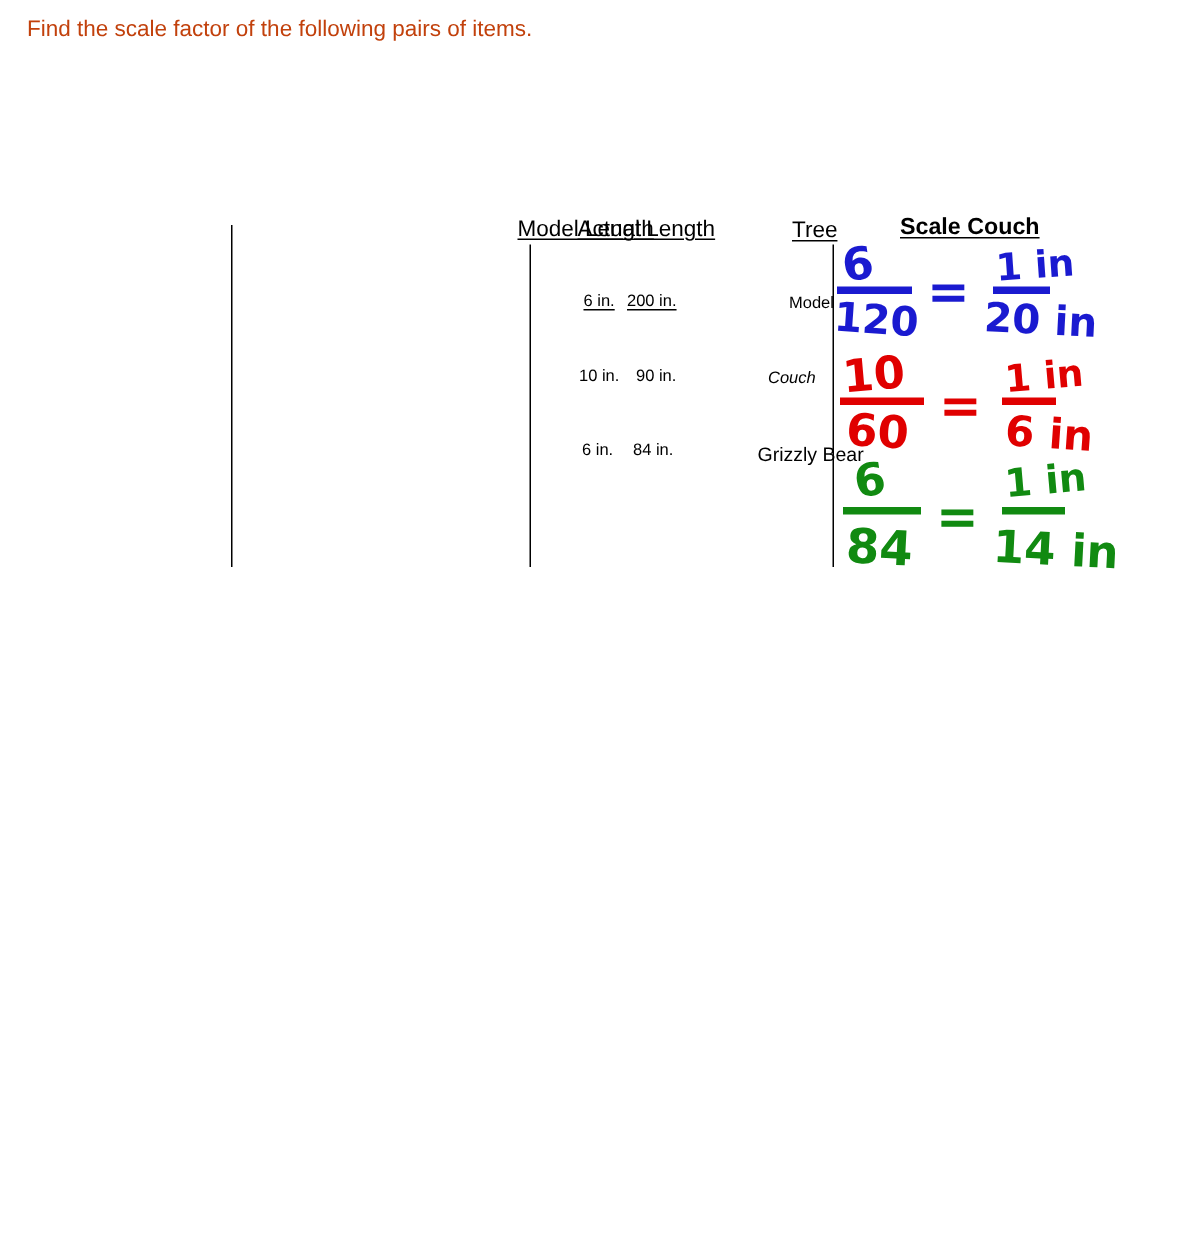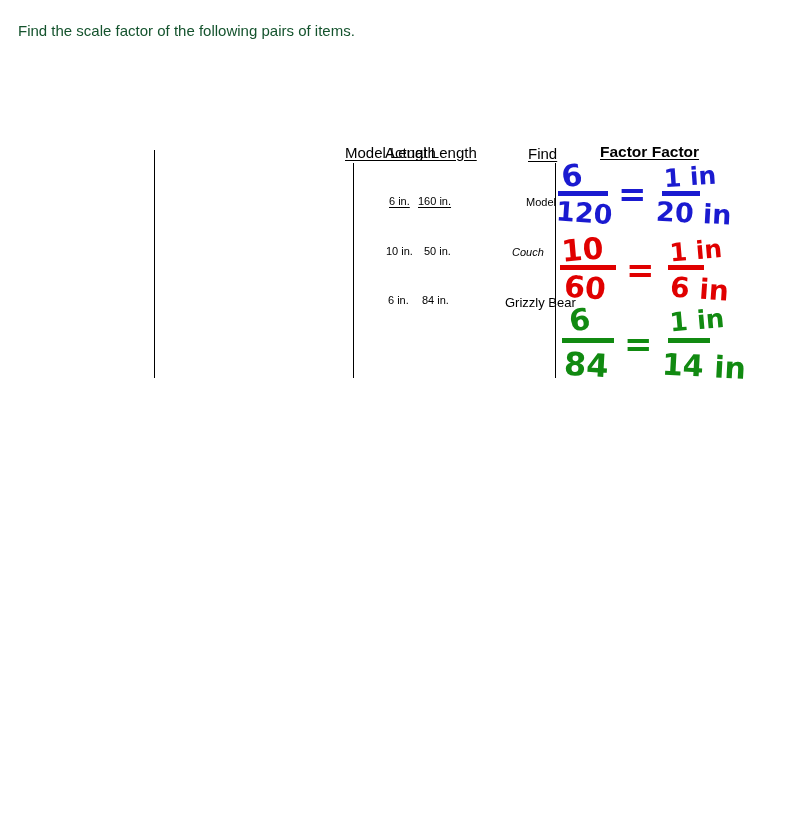--- a/index.html
+++ b/index.html
@@ -21,24 +21,24 @@
     position: absolute;
     left: 0; top: 0;
     width: 800px;
     height: 840px;
   }
 
   
   .title {
     position: absolute;
     left: 18px;
-    top: 22px;
+    top: 11px;
     font-size: 15px;
     line-height: 18px;
-    color: #14532d;
+    color: #c2410c;
     white-space: nowrap;
   }
 
   
   .vrule {
     position: absolute;
     width: 1px;
     background: #000000;
   }
   .vrule-left   { left: 154px; top: 150px; height: 228px; }
@@ -104,29 +104,29 @@
 <div class="slide">
 
   <div class="title">Find the scale factor of the following pairs of items.</div>
 
   <div class="vrule vrule-left"></div>
   <div class="vrule vrule-mid"></div>
   <div class="vrule vrule-right"></div>
 
   <div class="hdr hdr-model">Model Length</div>
   <div class="hdr hdr-actual">Actual Length</div>
-  <div class="hdr hdr-item">Find</div>
-  <div class="hdr hdr-scale">Factor Factor</div>
+  <div class="hdr hdr-item">Tree</div>
+  <div class="hdr hdr-scale">Scale Couch</div>
 
   <div class="cell cell-underline r1-model">6 in.</div>
-  <div class="cell cell-underline r1-actual">160 in.</div>
+  <div class="cell cell-underline r1-actual">200 in.</div>
   <div class="cell r1-item">Model</div>
 
   <div class="cell r2-model">10 in.</div>
-  <div class="cell r2-actual">50 in.</div>
+  <div class="cell r2-actual">90 in.</div>
   <div class="cell r2-item">Couch</div>
 
   <div class="cell r3-model">6 in.</div>
   <div class="cell r3-actual">84 in.</div>
   <div class="cell r3-item">Grizzly Bear</div>
 
   <div class="hand ann-blue">
     <svg width="190" height="78" viewBox="0 0 190 78">
       <g class="hw-blue" fill="#1a1ad0">
 

